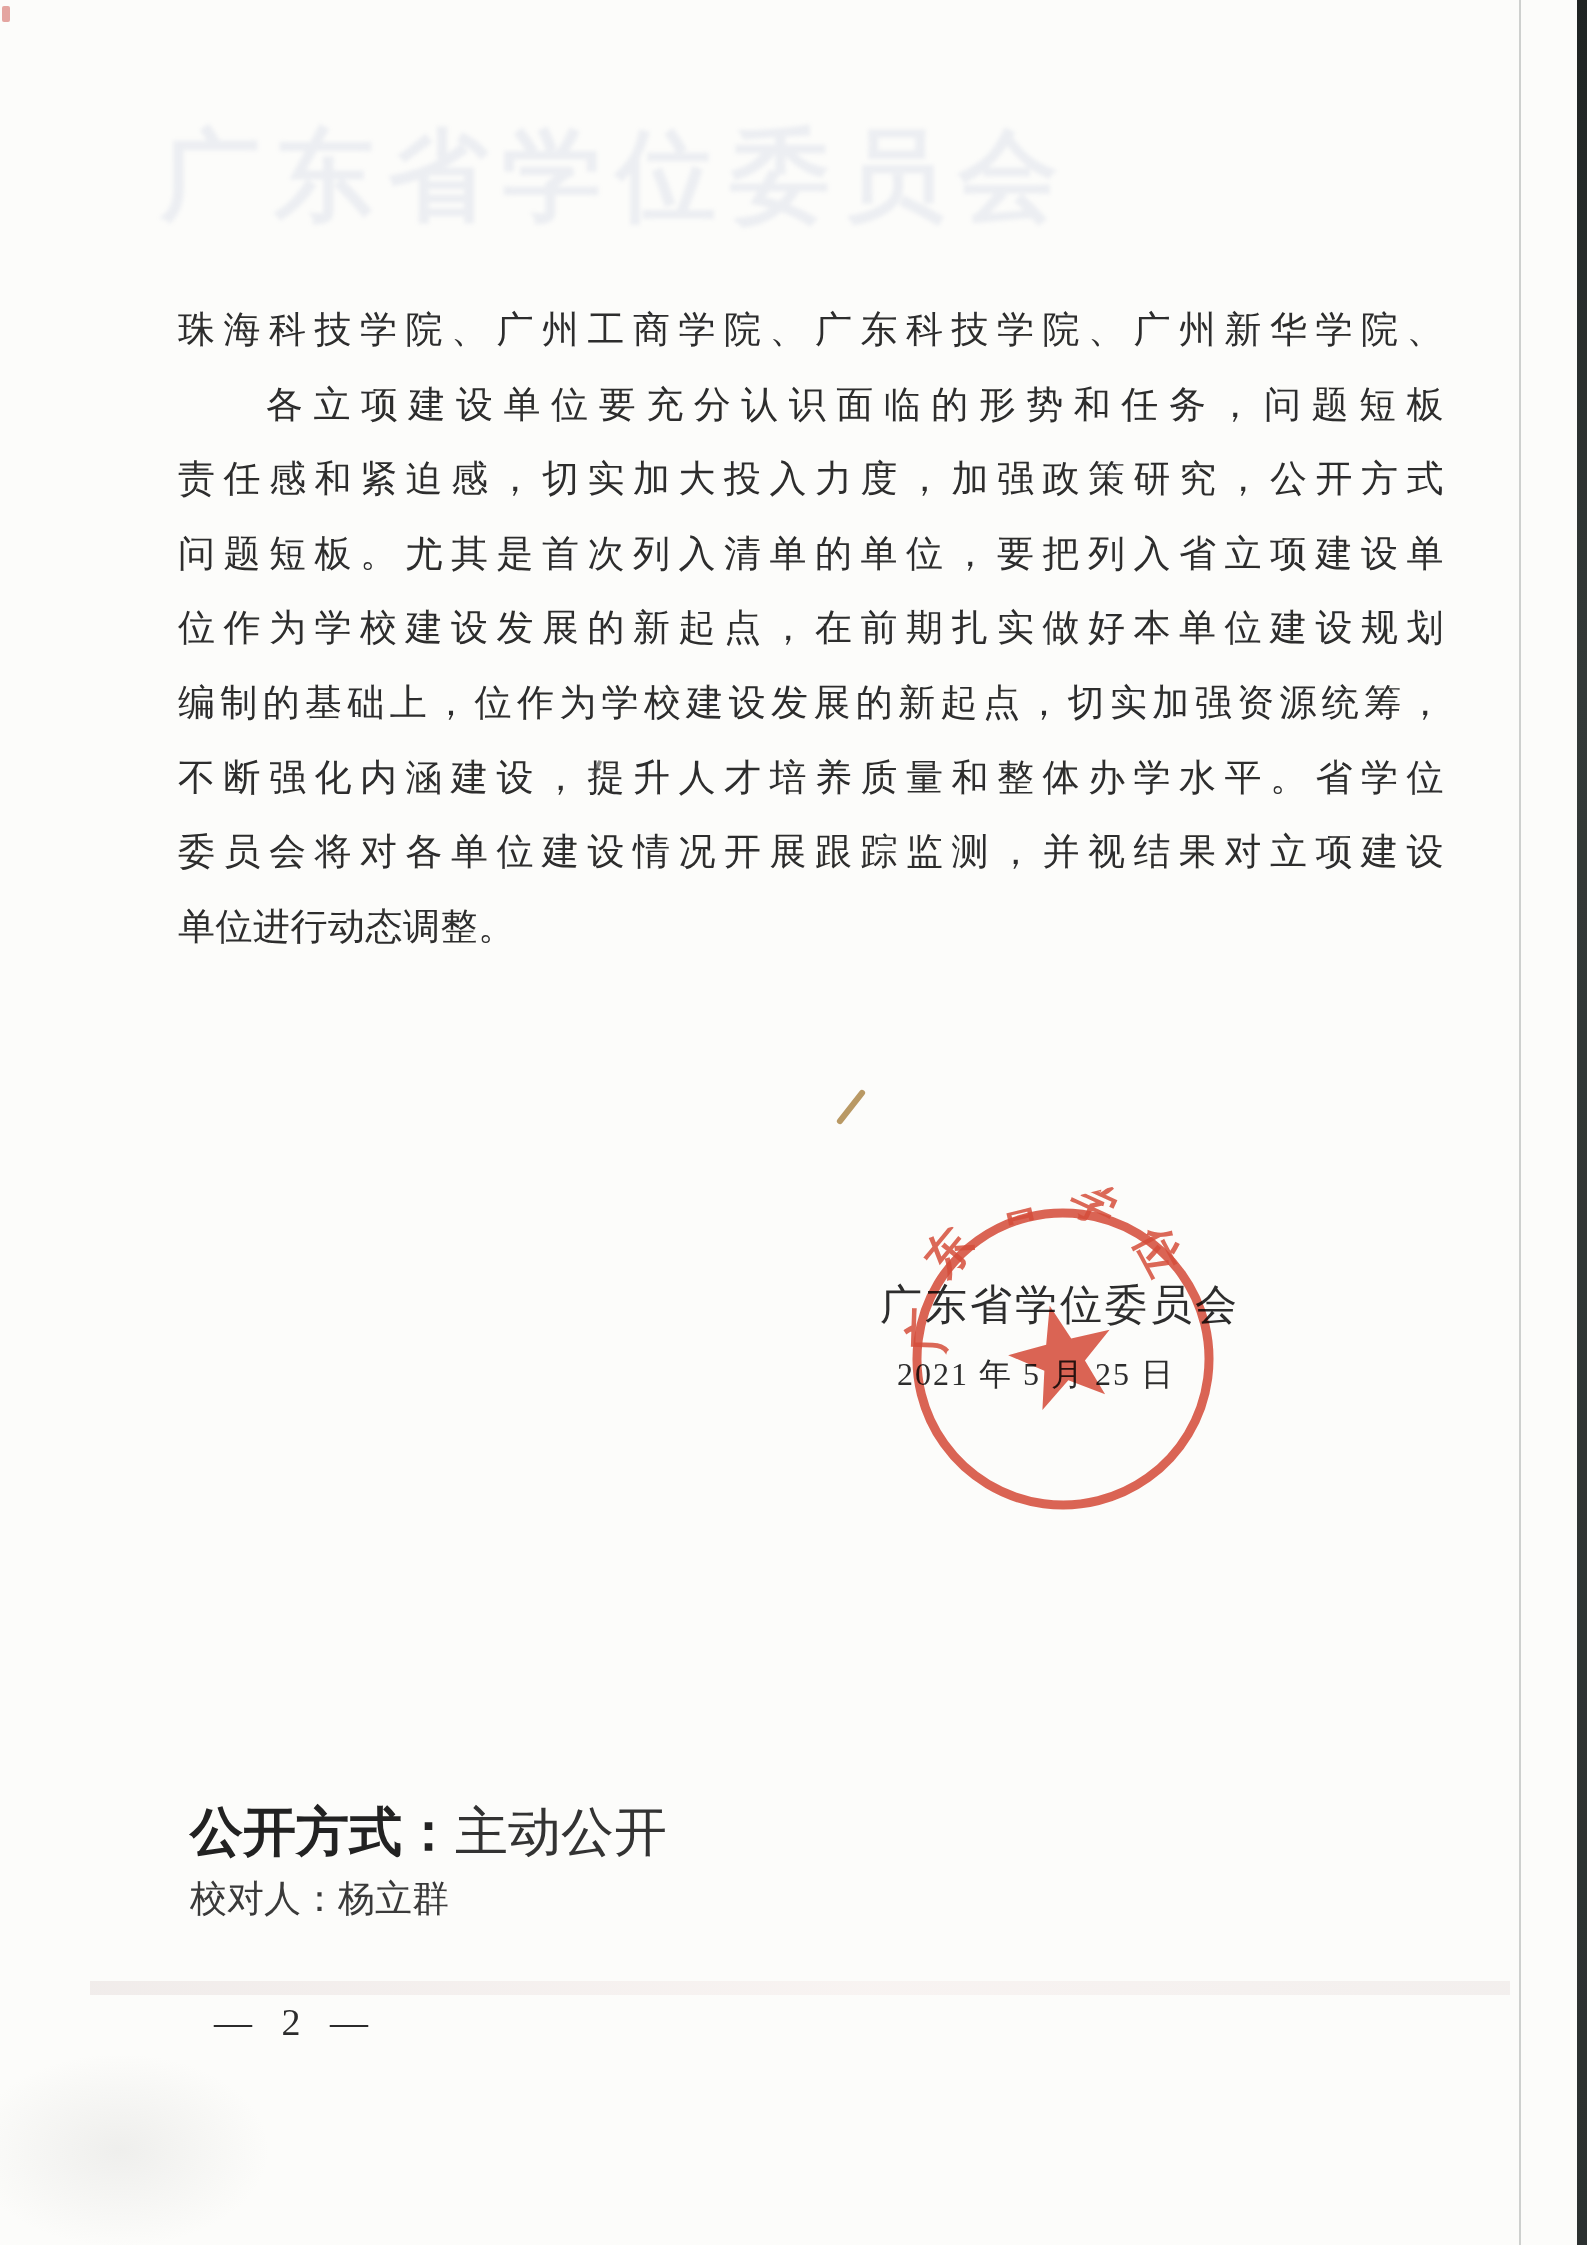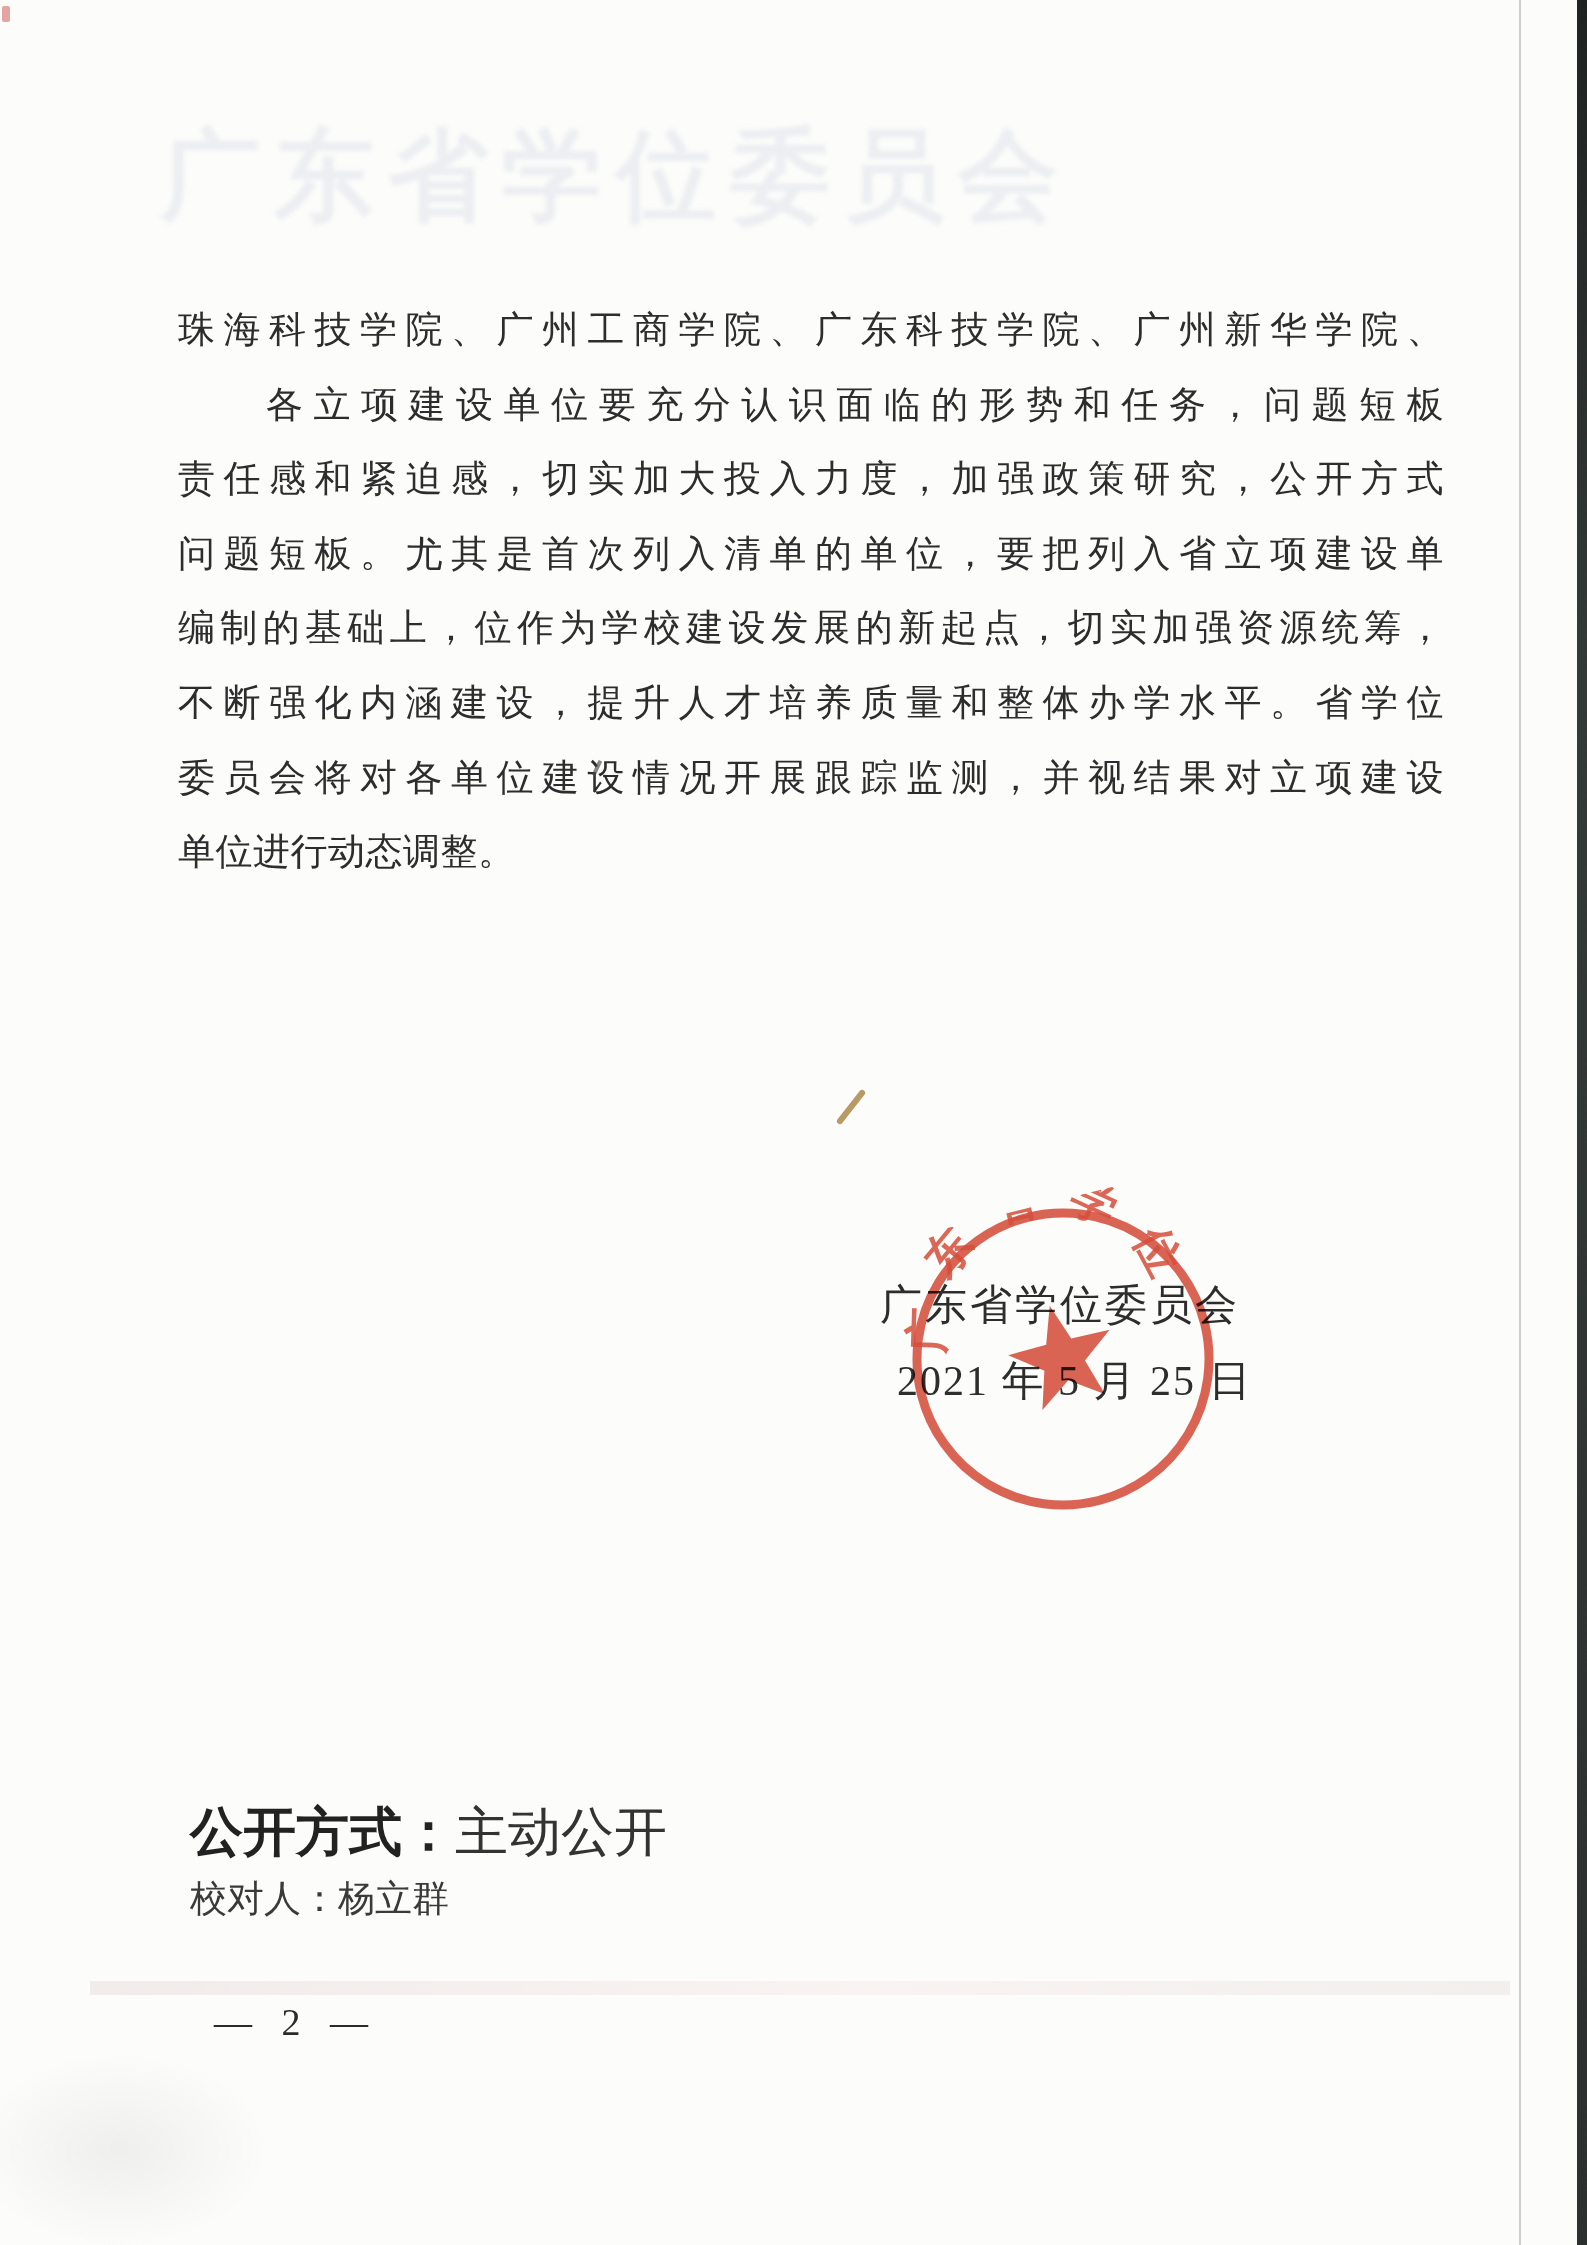--- a/index.html
+++ b/index.html
@@ -17,21 +17,21 @@
   
   .bodytext { position:absolute; left:178px; top:293px; width:1266px; }
   .line {
     font-size:37px; line-height:74.6px; height:74.6px;
     color:#2d2d2d; letter-spacing:0.5px;
   }
   .line.full { text-align:justify; text-align-last:justify; }
   .line.indent { text-indent:88px; }
   
   .sig-org  { position:absolute; left:880px; top:1277px; font-size:42px; letter-spacing:3px; color:#2d2d2d; white-space:nowrap; }
-  .sig-date { position:absolute; left:897px; top:1353px; font-size:42px; letter-spacing:2px; color:#2d2d2d; white-space:nowrap; }
+  .sig-date { position:absolute; left:897px; top:1353px; font-size:32px; letter-spacing:2px; color:#2d2d2d; white-space:nowrap; }
   
   .seal {
     position:absolute; left:908px; top:1204px; width:310px; height:310px;
     transform:rotate(-14deg); mix-blend-mode:multiply; opacity:0.92;
   }
   .seal text {
     font-family:"Liberation Serif","DejaVu Serif",serif;
     font-size:46px; font-weight:bold; letter-spacing:26px;
   }
   
@@ -64,20 +64,21 @@
 
 <div class="page">
 
   <div class="watermark">广东省学位委员会</div>
 
   <div class="bodytext">
     <div class="line full">珠海科技学院、广州工商学院、广东科技学院、广州新华学院、</div>
     <div class="line full indent">各立项建设单位要充分认识面临的形势和任务，问题短板</div>
     <div class="line full">责任感和紧迫感，切实加大投入力度，加强政策研究，公开方式</div>
     <div class="line full">问题短板。尤其是首次列入清单的单位，要把列入省立项建设单</div>
+    <div class="line full">位作为学校建设发展的新起点，在前期扎实做好本单位建设规划</div>
     <div class="line full">编制的基础上，位作为学校建设发展的新起点，切实加强资源统筹，</div>
     <div class="line full">不断强化内涵建设，提升人才培养质量和整体办学水平。省学位</div>
     <div class="line full">委员会将对各单位建设情况开展跟踪监测，并视结果对立项建设</div>
     <div class="line">单位进行动态调整。</div>
   </div>
 
   <div class="sig-org">广东省学位委员会</div>
   <div class="sig-date">2021 年 5 月 25 日</div>
 
   <svg class="seal" viewBox="0 0 310 310" xmlns="http://www.w3.org/2000/svg">

